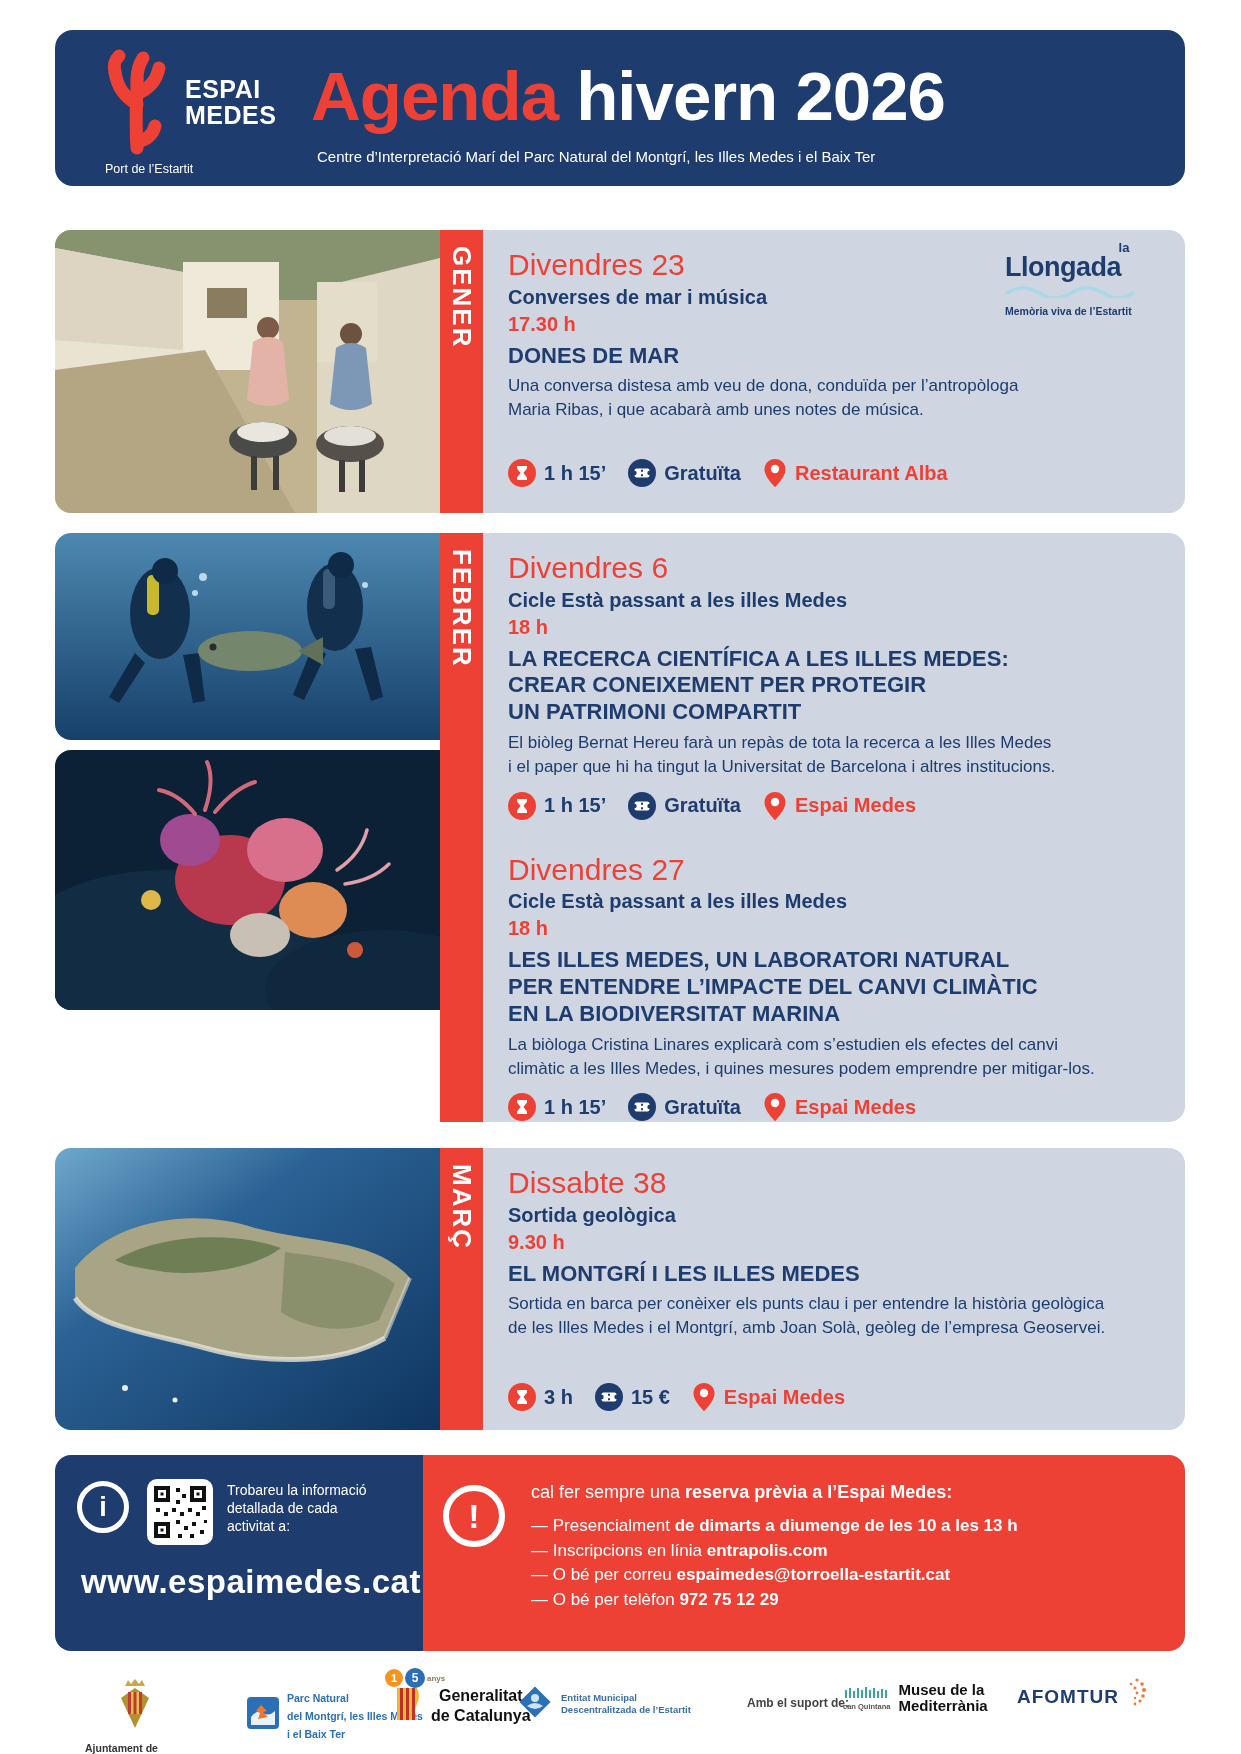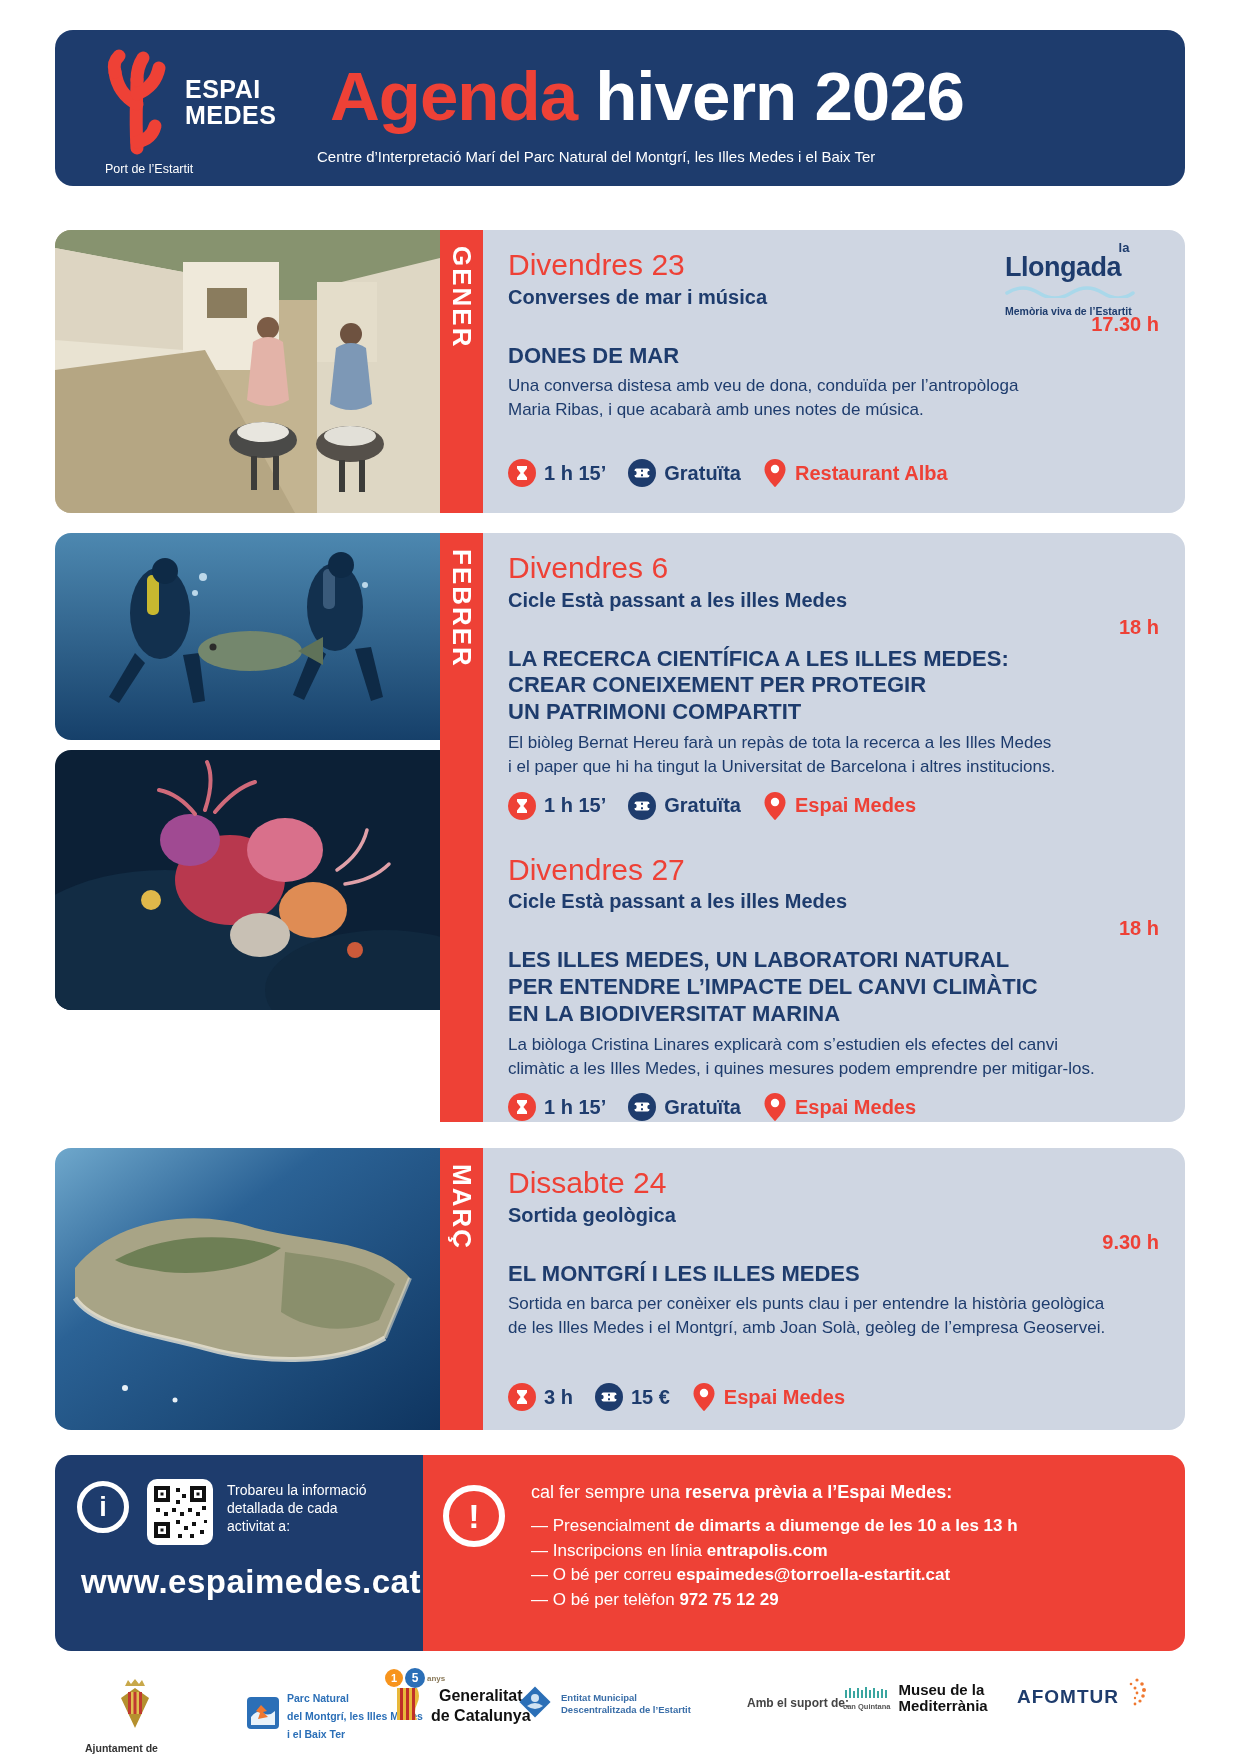--- a/index.html
+++ b/index.html
@@ -13,21 +13,21 @@
     width:1241px;height:1754px;position:relative;background:#ffffff;
     font-family:"Liberation Sans", sans-serif;color:var(--navy);overflow:hidden;
   }
   
   .poster-header{position:absolute;left:55px;top:30px;width:1130px;height:156px;
     background:var(--navy);border-radius:18px;}
   .coral-icon{position:absolute;left:38px;top:16px;}
   .brand{position:absolute;left:130px;top:46px;color:#fff;font-weight:800;
     font-size:25px;line-height:1.04;letter-spacing:.5px;white-space:pre-line;}
   .port{position:absolute;left:50px;top:132px;color:#fff;font-size:12.5px;}
-  .title{position:absolute;left:275px;top:32px;font-size:69px;font-weight:800;
+  .title{position:absolute;left:256px;top:32px;font-size:69px;font-weight:800;
     letter-spacing:-1px;line-height:1;white-space:nowrap;}
   .title .accent{color:var(--red);}
   .title .rest{color:#fff;}
   .subtitle{position:absolute;left:262px;top:118px;color:#fff;font-size:15px;}
 
   
   .event-card{position:absolute;left:55px;width:1130px;display:flex;}
   #card-gener{top:230px;height:283px;}
   #card-febrer{top:533px;height:589px;}
   #card-marc{top:1148px;height:282px;}
@@ -38,21 +38,21 @@
   .ph-2a{height:207px;margin-bottom:10px;}
   .ph-2b{height:260px;}
   .ph-3{height:282px;}
   .tab{flex:0 0 43px;background:var(--red);display:flex;justify-content:center;}
   .tab .month{writing-mode:vertical-rl;color:#fff;font-weight:800;font-size:26px;
     letter-spacing:2px;margin-top:16px;}
   .content{flex:1;background:var(--cardbg);border-radius:0 16px 16px 0;
     padding:18px 26px 0 25px;position:relative;}
   .ev-date{color:var(--red);font-size:30px;font-weight:400;line-height:1.12;}
   .ev-series{color:var(--navy);font-size:20px;font-weight:700;margin-top:3px;line-height:1.25;}
-  .ev-time{color:var(--red);font-size:20px;font-weight:700;margin-top:2px;line-height:1.25;text-align:right;}
+  .ev-time{color:var(--red);font-size:20px;font-weight:700;margin-top:2px;line-height:1.25;}
   .ev-title{color:var(--navy);font-size:22px;font-weight:800;line-height:1.22;
     margin-top:6px;white-space:pre-line;}
   .ev-desc{color:var(--navy);font-size:17px;line-height:1.4;margin-top:5px;white-space:pre-line;}
   .meta{display:flex;align-items:center;margin-top:36px;}
   .meta-item{display:flex;align-items:center;gap:8px;margin-right:22px;}
   .m-label{color:var(--navy);font-size:20px;font-weight:700;}
   .m-loc{color:var(--red);font-size:20px;font-weight:700;}
   .meta svg{display:block;}
   #card-febrer .meta{margin-top:12px;}
   .event-block.second{margin-top:32px;}
@@ -381,21 +381,21 @@
         <circle cx="70" cy="240" r="3" fill="#e8f0f6"></circle>
         <circle cx="120" cy="252" r="2.5" fill="#e8f0f6"></circle>
       </svg>
     </div>
   </div>
   <div class="tab">
     <span class="month">MARÇ</span>
   </div>
   <div class="content">
     <div class="event-block">
-      <div class="ev-date">Dissabte 24</div>
+      <div class="ev-date">Dissabte 38</div>
       <div class="ev-series">Sortida geològica</div>
       <div class="ev-time">9.30 h</div>
       <div class="ev-title">EL MONTGRÍ I LES ILLES MEDES</div>
       <div class="ev-desc">Sortida en barca per conèixer els punts clau i per entendre la història geològica
 de les Illes Medes i el Montgrí, amb Joan Solà, geòleg de l’empresa Geoservei.</div>
       <div class="meta">
         <div class="meta-item">
           <span>
             <svg width="28" height="28" viewBox="0 0 28 28">
                 <circle cx="14" cy="14" r="14" fill="#ee4136"></circle>

